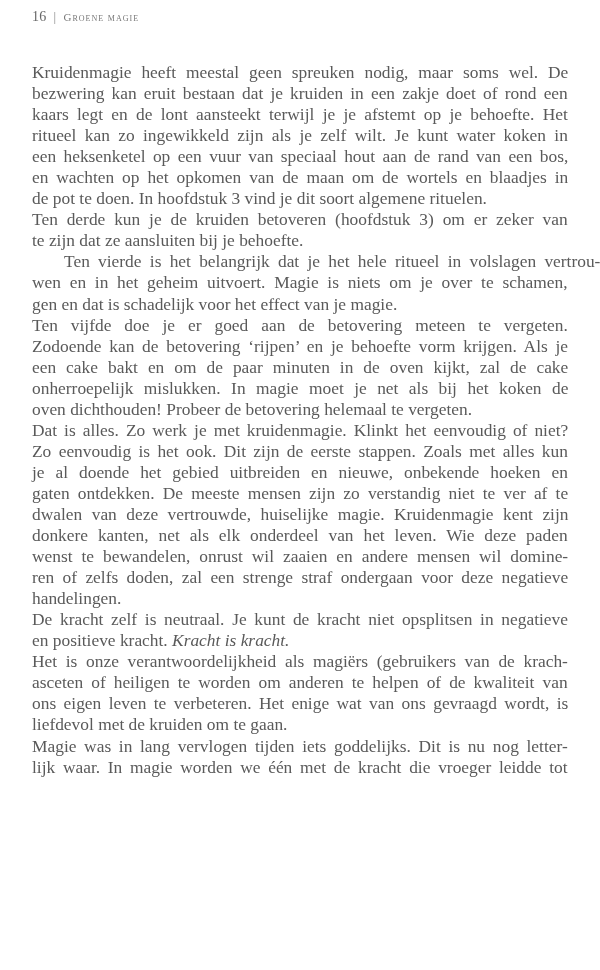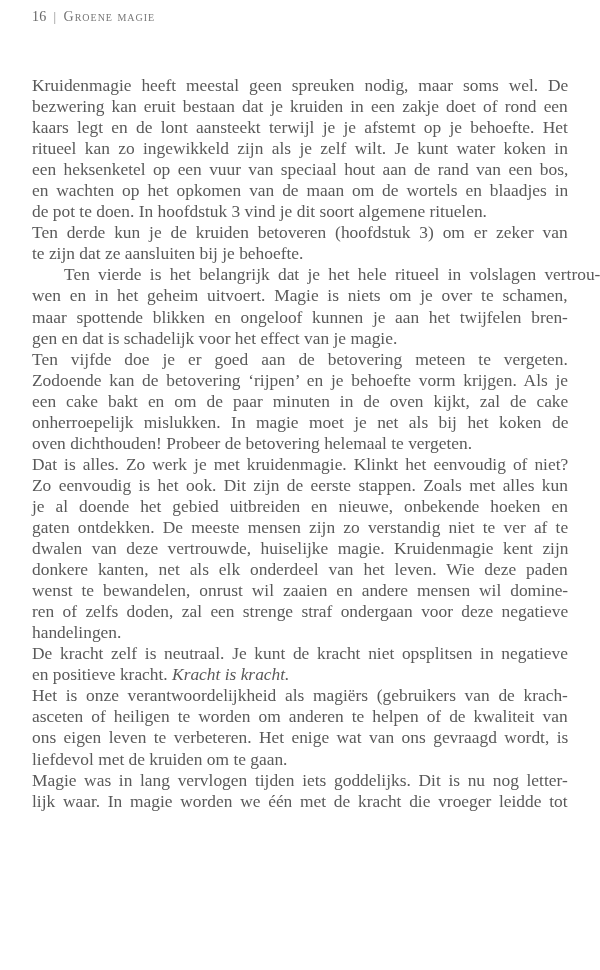--- a/index.html
+++ b/index.html
@@ -4,23 +4,23 @@
 <style>
   html, body { margin: 0; padding: 0; background: #ffffff; }
   body { width: 600px; height: 970px; overflow: hidden; position: relative; }
   .running-head {
     position: absolute; left: 32px; top: 9px;
     font-family: "Liberation Serif", serif;
     font-size: 13px; color: #6a6a6a; letter-spacing: 0.3px;
   }
   .running-head .pg { font-size: 14px; color: #666; }
   .running-head .sep { margin: 0 7px; color: #888; }
-  .running-head .title { font-variant: small-caps; letter-spacing: 1px; font-size: 14px; color: #777; }
+  .running-head .title { font-variant: small-caps; letter-spacing: 1px; font-size: 11px; color: #777; }
   .body-text {
-    position: absolute; left: 32px; top: 75px; width: 536px;
+    position: absolute; left: 32px; top: 62px; width: 536px;
     font-family: "Liberation Serif", serif;
     font-size: 17.4px; line-height: 21.05px; color: #5a5a5a;
   }
   .line { display: block; white-space: nowrap; text-align: justify; text-align-last: justify; height: 21.05px; }
   .line.last { text-align-last: left; }
   em { font-style: italic; }
 </style>
 </head>
 <body>
 
@@ -33,21 +33,20 @@
     <span class="line" style="display: block; width: 536px; word-spacing: 2.76923px; text-align-last: left; text-align: left;"><span>bezwering kan eruit bestaan dat je kruiden in een zakje doet of rond een</span></span>
     <span class="line" style="display: block; width: 536px; word-spacing: 3.92308px; text-align-last: left; text-align: left;"><span>kaars legt en de lont aansteekt terwijl je je afstemt op je behoefte. Het</span></span>
     <span class="line" style="display: block; width: 536px; word-spacing: 4px; text-align-last: left; text-align: left;"><span>ritueel kan zo ingewikkeld zijn als je zelf wilt. Je kunt water koken in</span></span>
     <span class="line" style="display: block; width: 536px; word-spacing: 3px; text-align-last: left; text-align: left;"><span>een heksenketel op een vuur van speciaal hout aan de rand van een bos,</span></span>
     <span class="line" style="display: block; width: 536px; word-spacing: 3.53846px; text-align-last: left; text-align: left;"><span>en wachten op het opkomen van de maan om de wortels en blaadjes in</span></span>
     <span class="line last" style="display: block; width: 536px;"><span>de pot te doen. In hoofdstuk 3 vind je dit soort algemene rituelen.</span></span>
     <span class="line" style="display: block; width: 536px; word-spacing: 4.5px; text-align-last: left; text-align: left;"><span>Ten derde kun je de kruiden betoveren (hoofdstuk 3) om er zeker van</span></span>
     <span class="line last" style="display: block; width: 536px;"><span>te zijn dat ze aansluiten bij je behoefte.</span></span>
     <span class="line" style="display: block; width: 536px; word-spacing: 3.91667px; text-align-last: left; text-align: left; margin-left: 32px;"><span>Ten vierde is het belangrijk dat je het hele ritueel in volslagen vertrou-</span></span>
     <span class="line" style="display: block; width: 536px; word-spacing: 4.38462px; text-align-last: left; text-align: left;"><span>wen en in het geheim uitvoert. Magie is niets om je over te schamen,</span></span>
-    <span class="line" style="display: block; width: 536px; word-spacing: 5.3px; text-align-last: left; text-align: left;"><span>maar spottende blikken en ongeloof kunnen je aan het twijfelen bren-</span></span>
     <span class="line last" style="display: block; width: 536px;"><span>gen en dat is schadelijk voor het effect van je magie.</span></span>
     <span class="line" style="display: block; width: 536px; word-spacing: 8.63636px; text-align-last: left; text-align: left;"><span>Ten vijfde doe je er goed aan de betovering meteen te vergeten.</span></span>
     <span class="line" style="display: block; width: 536px; word-spacing: 3.36364px; text-align-last: left; text-align: left;"><span>Zodoende kan de betovering ‘rijpen’ en je behoefte vorm krijgen. Als je</span></span>
     <span class="line" style="display: block; width: 536px; word-spacing: 5.64286px; text-align-last: left; text-align: left;"><span>een cake bakt en om de paar minuten in de oven kijkt, zal de cake</span></span>
     <span class="line" style="display: block; width: 536px; word-spacing: 6.09091px; text-align-last: left; text-align: left;"><span>onherroepelijk mislukken. In magie moet je net als bij het koken de</span></span>
     <span class="line last" style="display: block; width: 536px;"><span>oven dichthouden! Probeer de betovering helemaal te vergeten.</span></span>
     <span class="line" style="display: block; width: 536px; word-spacing: 2.66667px; text-align-last: left; text-align: left;"><span>Dat is alles. Zo werk je met kruidenmagie. Klinkt het eenvoudig of niet?</span></span>
     <span class="line" style="display: block; width: 536px; word-spacing: 3px; text-align-last: left; text-align: right;"><span>Zo eenvoudig is het ook. Dit zijn de eerste stappen. Zoals met alles kun</span></span>
     <span class="line" style="display: block; width: 536px; word-spacing: 6.6px; text-align-last: left; text-align: left;"><span>je al doende het gebied uitbreiden en nieuwe, onbekende hoeken en</span></span>
     <span class="line" style="display: block; width: 536px; word-spacing: 3.83333px; text-align-last: left; text-align: left;"><span>gaten ontdekken. De meeste mensen zijn zo verstandig niet te ver af te</span></span>

